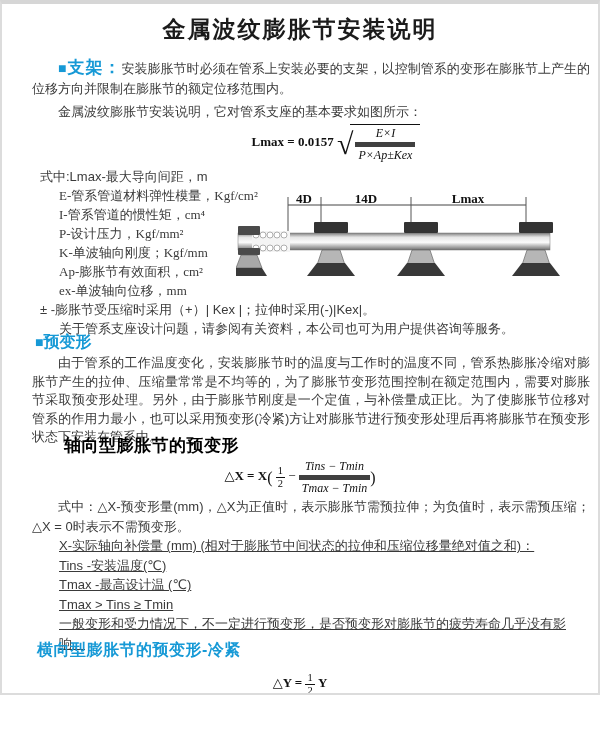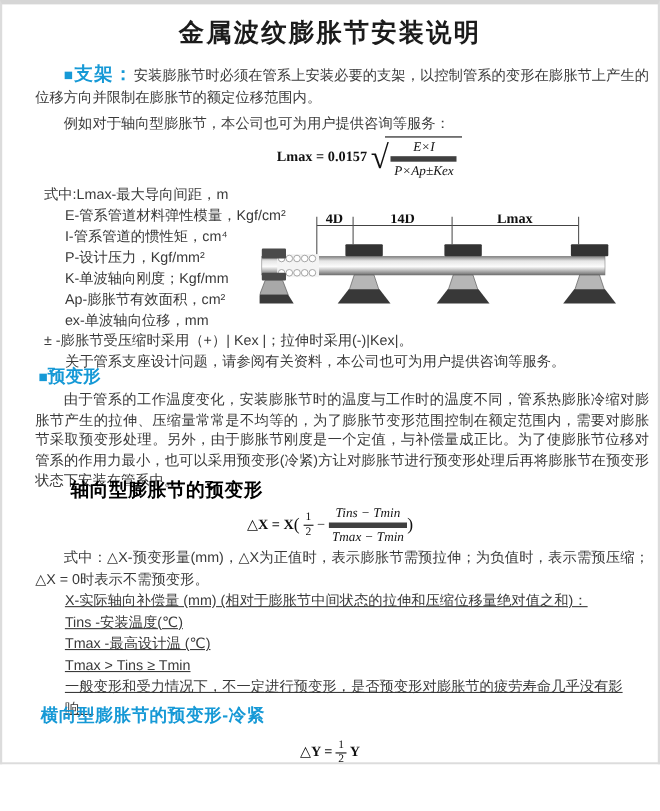--- a/index.html
+++ b/index.html
@@ -33,21 +33,21 @@
   .radicand { display:inline-block; border-top:1.4px solid #111; padding:1px 5px 0 5px; }
   .frac { display:inline-block; text-align:center; vertical-align:middle; font-size:12px; }
   .frac .num { display:block; border-bottom:5px solid #404040; padding:0 3px 1px 3px; }
   .frac .den { display:block; padding:1px 3px 0 3px; }
   .sfrac { display:inline-block; text-align:center; vertical-align:middle; font-size:10.5px; line-height:1.1; }
   .sfrac .num { display:block; border-bottom:1px solid #111; padding:0 2px; }
   .sfrac .den { display:block; padding:0 2px; }
 
   .definitions { position:absolute; top:163px; left:38px; width:300px; }
   .definitions div { line-height:19px; white-space:nowrap; }
-  .definitions .ind { margin-left:19px; }
+  .definitions .ind { margin-left:19px;font-family:Liberation Serif, serif; }
   .definitions .wide { white-space:normal; width:556px; }
   .definitions .ind2 { margin-left:19px; white-space:normal; width:540px; }
 
   .diagram { position:absolute; top:191px; left:234px; width:355px; height:96px; }
 
   .heading-preform { position:absolute; top:328px; left:33px; font-size:16px; font-weight:bold; color:#1699d6;text-align:right; }
   .heading-preform .sq { font-size:14px; }
   .preform-body { position:absolute; top:350px; left:30px; right:8px;
     margin:0; text-align:justify; text-indent:2em; line-height:18.6px; }
 
@@ -67,21 +67,21 @@
 </style>
 </head>
 <body>
 
 <div class="page">
 
   <div class="title">金属波纹膨胀节安装说明</div>
 
   <div class="support-block">
     <p class="support-intro"><span class="marker">■</span><span class="sec-heading-inline">支架：</span><span>安装膨胀节时必须在管系上安装必要的支架，以控制管系的变形在膨胀节上产生的位移方向并限制在膨胀节的额定位移范围内。</span></p>
-    <p class="support-example">例如对于轴向型膨胀节，本公司也可为用户提供咨询等服务：</p>
+    <p class="support-example">金属波纹膨胀节安装说明，它对管系支座的基本要求如图所示：</p>
   </div>
 
   <div class="formula-center formula-lmax">
     <span class="f-bold">Lmax = 0.0157</span>
     <span class="sqrt">
       <span class="rad-sign">√</span>
       <span class="radicand">
         <span class="frac">
           <span class="num f-it">E×I</span>
           <span class="den f-it">P×Ap±Kex</span>

